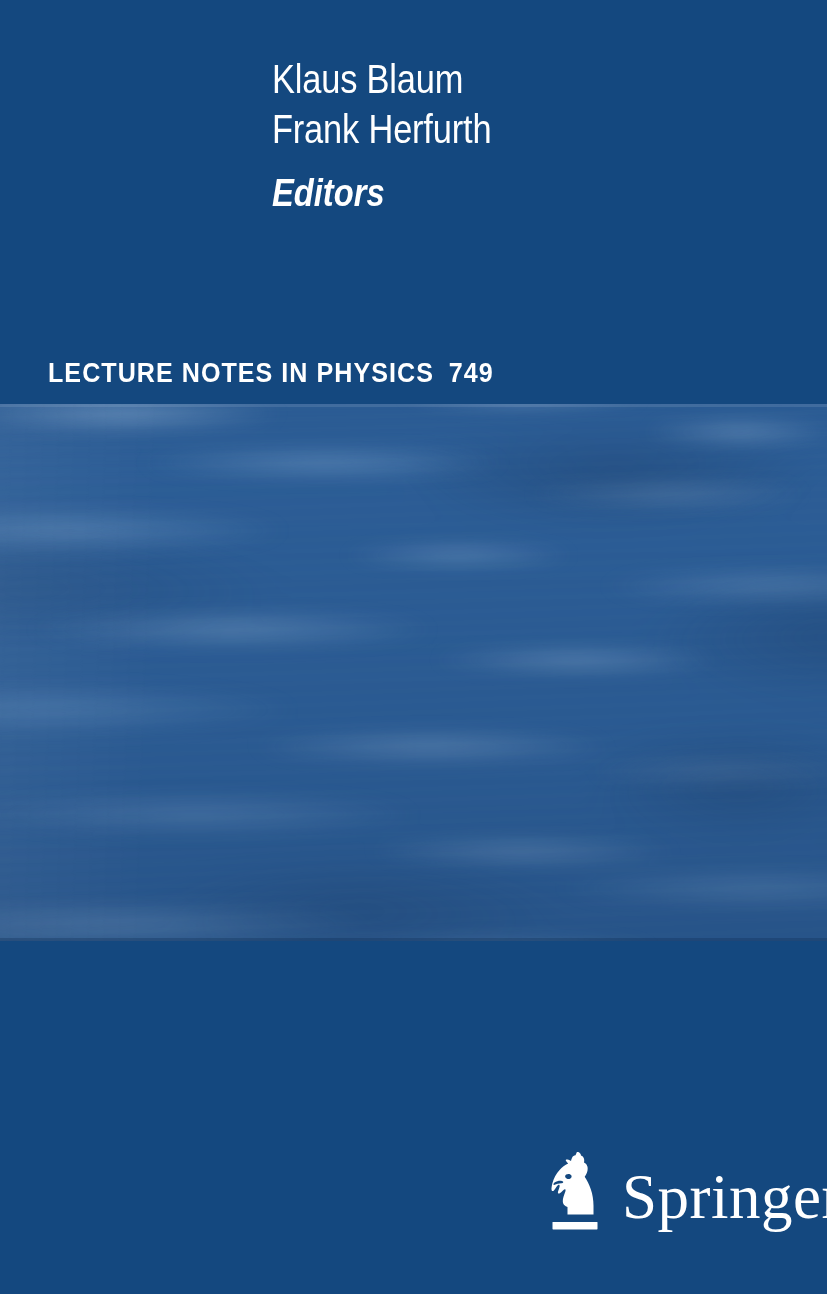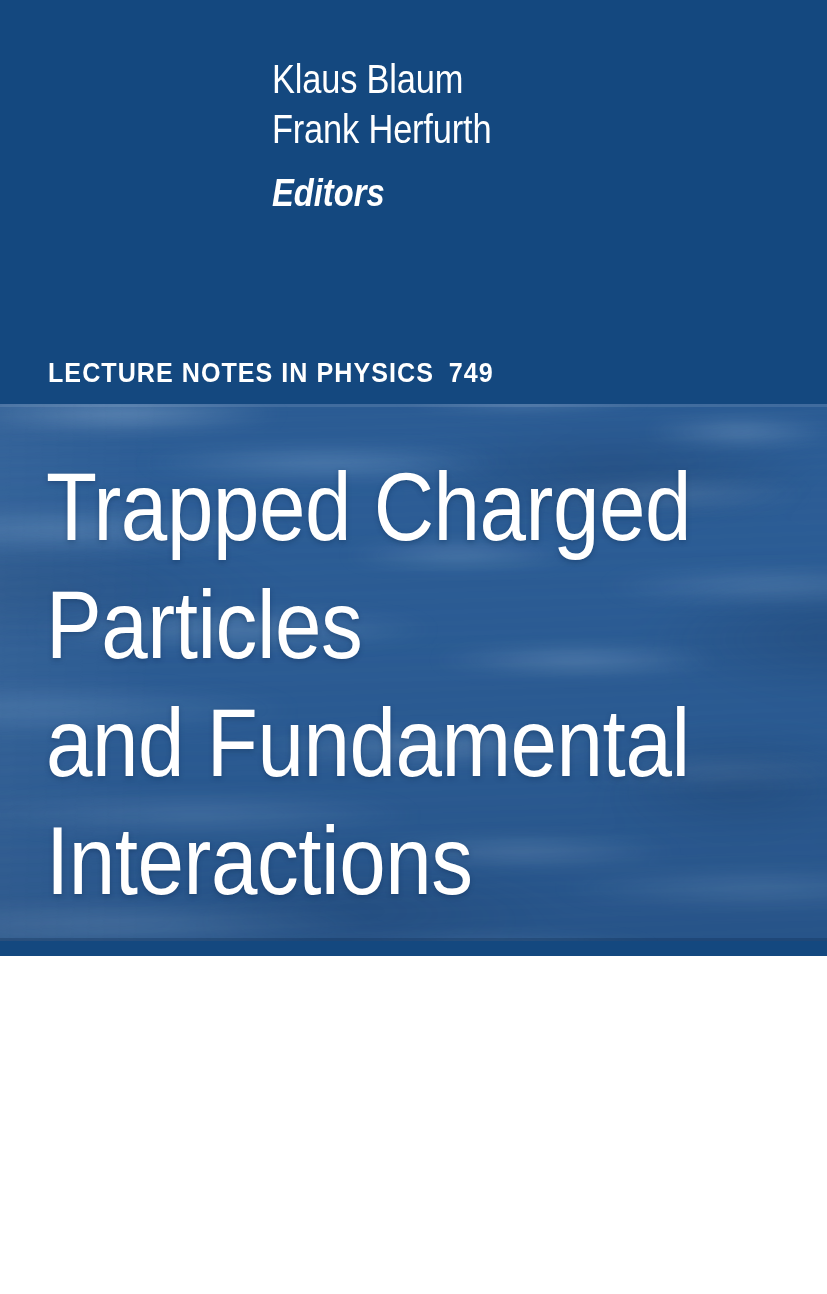--- a/index.html
+++ b/index.html
@@ -7,21 +7,21 @@
     padding: 0;
     background: #ffffff;
   }
   body {
     font-family: "Liberation Sans", sans-serif;
   }
 
   #cover {
     position: relative;
     width: 827px;
-    height: 956px;
+    height: 1294px;
     background: #14487f;
     overflow: hidden;
     -webkit-font-smoothing: antialiased;
   }
 
   
   .author-block {
     position: absolute;
     left: 272px;
     top: 54px;
@@ -192,26 +192,20 @@
   </div>
 
   <div class="image-band">
     <div class="tex t1"></div>
     <div class="tex t2"></div>
     <div class="tex t3"></div>
     <div class="band-edge-top"></div>
     <div class="band-edge-bottom"></div>
   </div>
 
-  <div class="title-block">
-    <div class="title-line">Trapped Charged</div>
-    <div class="title-line">Particles</div>
-    <div class="title-line">and Fundamental</div>
-    <div class="title-line">Interactions</div>
-  </div>
 
   <div class="springer-logo">
     <svg class="knight-mark" viewBox="0 0 62 82" aria-hidden="true">
       <g fill="#ffffff">
 
         <path d="M31.5 3.2
                  c-1.6 0.0 -2.6 1.0 -3.3 2.2
                  c-0.6 1.1 -1.0 2.4 -1.2 3.5
                  c-2.0 -0.9 -3.6 -1.4 -4.6 -1.3
                  c-0.6 0.1 -0.8 0.6 -0.5 1.1

